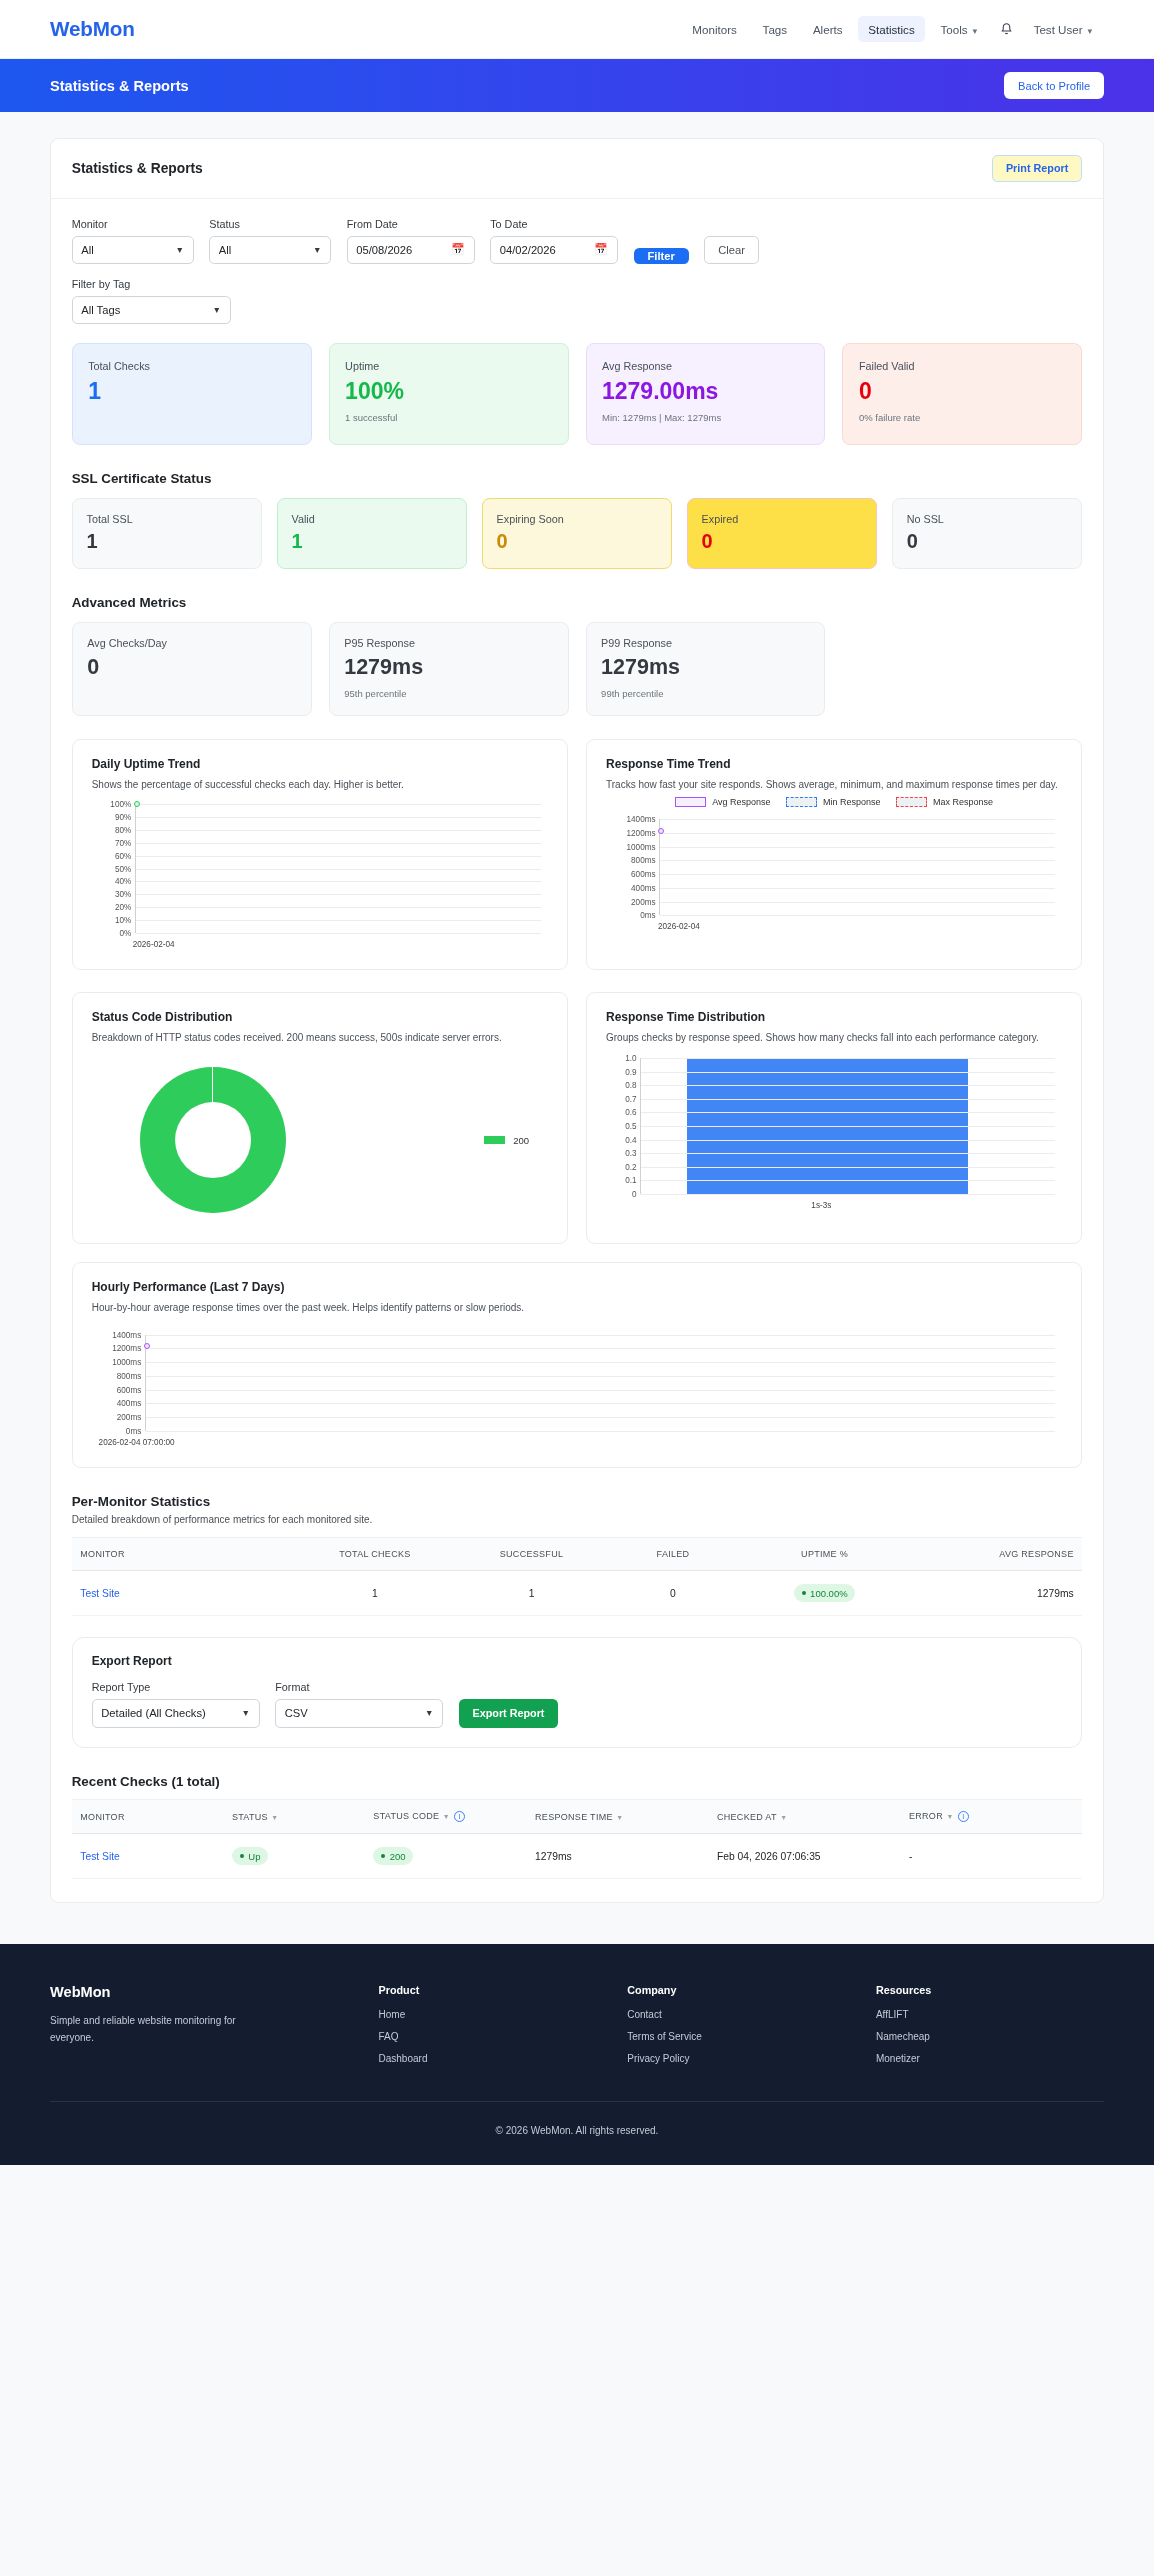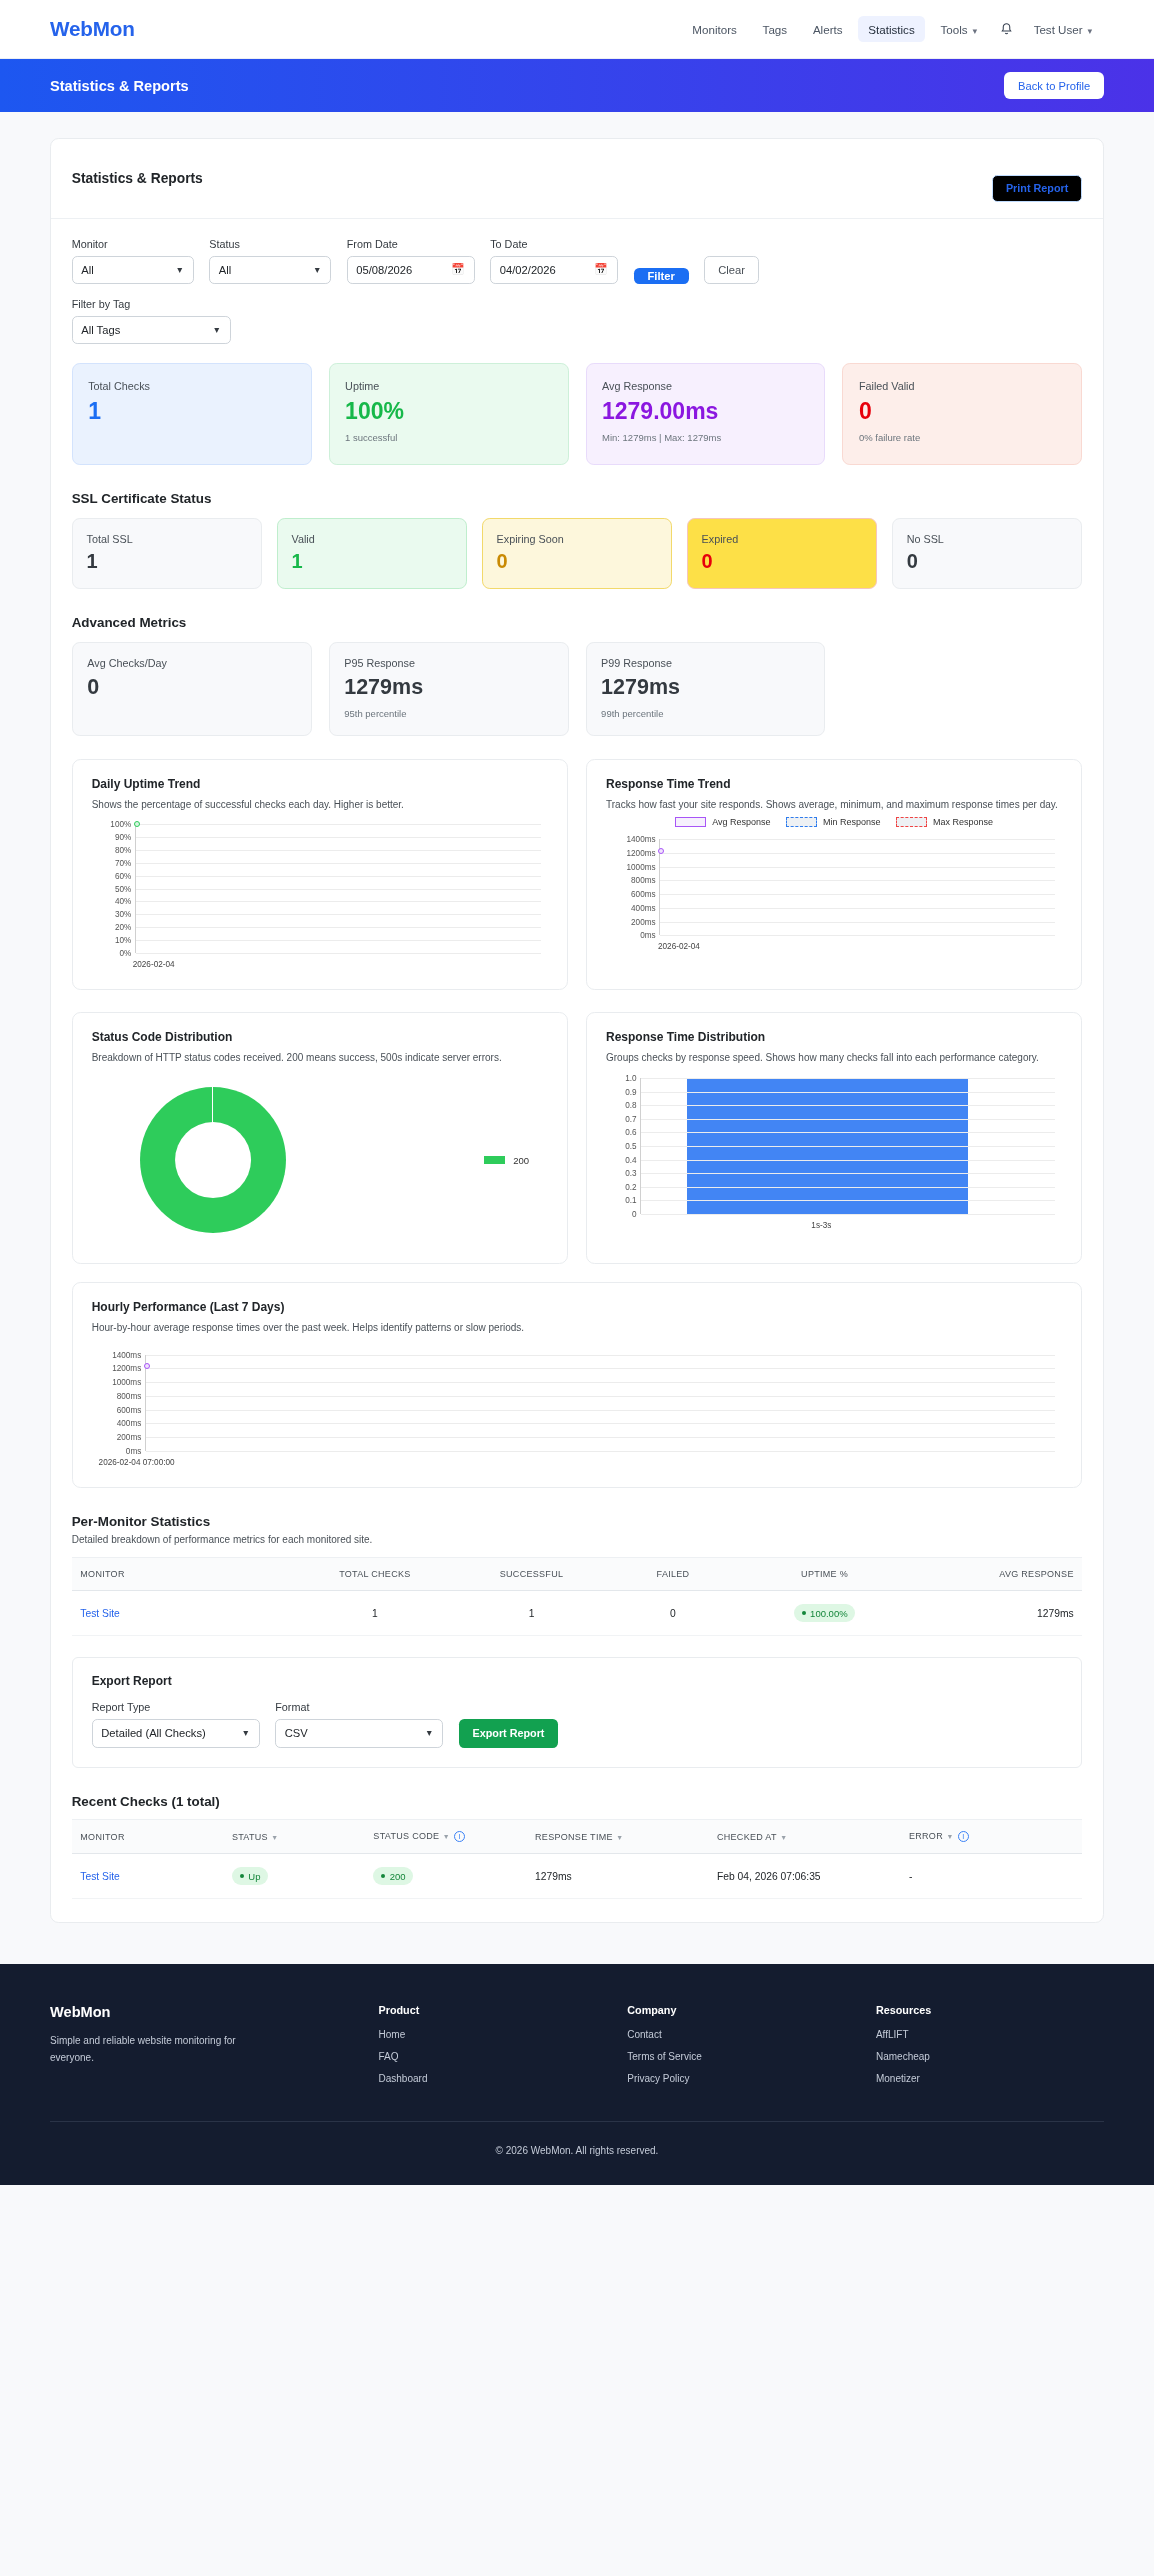--- a/index.html
+++ b/index.html
@@ -85,30 +85,29 @@
   }
   .panel-head {
     display: flex;
     align-items: center;
     padding: 15.5px 20.7px;
     border-bottom: 0.9px solid #edf0f3;
   }
   .panel-head h2 { font-size: 13.8px; font-weight: bold; }
   .btn-print {
     margin-left: auto;
-    background: #000000;
+    background: #fef9c3;
     color: #2563eb;
     border: 0.9px solid #bfdbfe;
     font-size: 10.8px;
     font-weight: bold;
     padding: 6.9px 13px;
     border-radius: 5.2px;
     font-family: inherit;
     cursor: pointer;
-    margin-top: 20px;
   }
   .panel-body { padding: 19px 20.7px 22.4px; }
 
   
   .filter-row {
     display: flex;
     align-items: flex-end;
     gap: 15.5px;
     flex-wrap: wrap;
   }
@@ -372,21 +371,21 @@
     width: 11.2px; height: 11.2px;
     border: 0.9px solid #3b82f6; border-radius: 50%;
     color: #3b82f6; font-size: 7.3px;
     margin-left: 4.3px; vertical-align: middle;
   }
   .block-desc  { font-size: 10px; color: #495057; margin-top: 5.2px; }
 
   .export-panel {
     background: #fff;
     border: 0.9px solid #e9ecef;
-    border-radius: 6px;
+    border-radius: 12px;
     padding: 16.4px 19px 19px;
     margin-top: 20.7px;
   }
   .export-panel h3 { font-size: 12px; font-weight: bold; margin-bottom: 13px; }
   .btn-export {
     background: #12a150;
     color: #fff; border: none;
     font-size: 10.8px; font-weight: bold;
     height: 29px; padding: 0 13.8px;
     border-radius: 5.2px; font-family: inherit; cursor: pointer;

